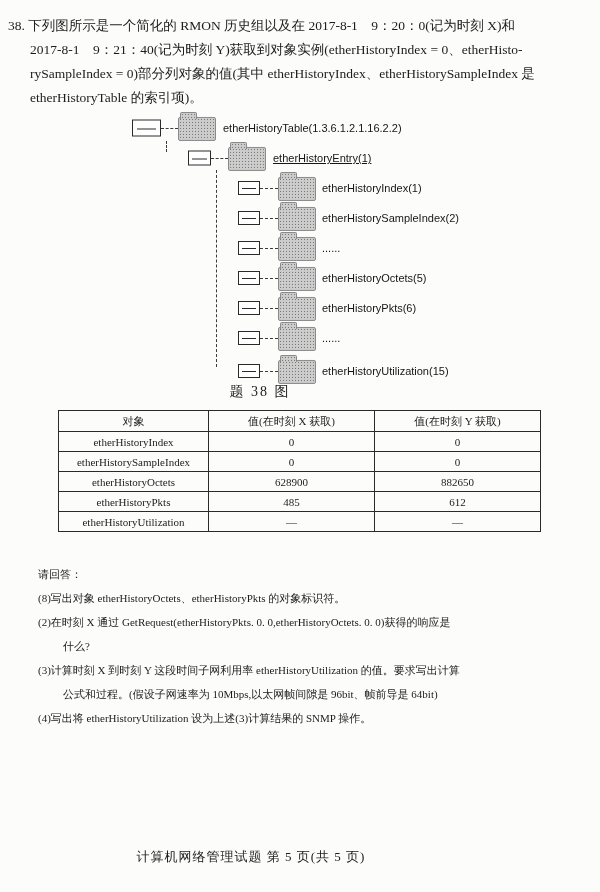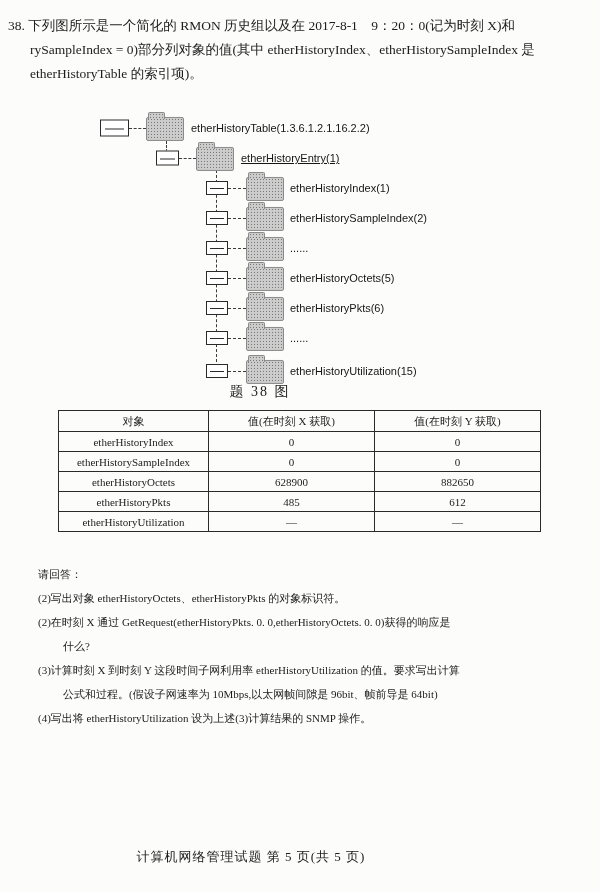--- a/index.html
+++ b/index.html
@@ -21,21 +21,21 @@
     margin:0 auto;
   }
   
   .question-para{
     position:absolute;left:8px;top:14px;width:586px;
     font-size:13.5px;line-height:24px;
   }
   .question-para .qline{white-space:nowrap;}
   .question-para .qline.indent{padding-left:22px;}
   
-  .tree{position:absolute;left:0;top:0;width:600px;height:410px;}
+  .tree{position:absolute;left:0;top:0;width:600px;height:410px;padding-left:32px;}
   .trow{position:absolute;height:28px;width:600px;}
   .nrect{
     position:absolute;top:50%;transform:translateY(-50%);
     background:#fff;border:1.5px solid var(--line);
     z-index:3;display:block;
   }
   .nrect::after{
     content:"";position:absolute;left:15%;right:15%;top:50%;
     border-top:1.5px solid var(--line);
   }
@@ -106,20 +106,21 @@
     text-align:center;font-size:13px;letter-spacing:1px;
   }
 </style>
 </head>
 <body>
 
 <div class="page">
 
   <div class="question-para" id="qpara">
       <div class="qline">38. 下列图所示是一个简化的 RMON 历史组以及在 2017-8-1　9：20：0(记为时刻 X)和</div>
+      <div class="qline indent">2017-8-1　9：21：40(记为时刻 Y)获取到对象实例(etherHistoryIndex = 0、etherHisto-</div>
       <div class="qline indent">rySampleIndex = 0)部分列对象的值(其中 etherHistoryIndex、etherHistorySampleIndex 是</div>
       <div class="qline indent">etherHistoryTable 的索引项)。</div>
     </div>
 
   <div class="tree" id="tree">
       <div class="vdash" style="left: 166px; top: 141px; height: 11px;"></div>
       <div class="vdash" style="left: 216px; top: 170px; height: 197px;"></div>
       <div class="trow" style="top: 114px;">
         <span class="nrect" style="left: 100px; width: 29px; height: 17px;"></span>
         <span class="hdash" style="left: 129px; width: 17px;"></span>
@@ -211,21 +212,21 @@
           <td>etherHistoryUtilization</td>
           <td>—</td>
           <td>—</td>
         </tr>
       </tbody>
   </table>
 
 
   <div class="questions" id="questions">
     <div class="qline">请回答：</div>
-  <div class="qline">(2)写出对象 etherHistoryOctets、etherHistoryPkts 的对象标识符。</div>
+  <div class="qline">(8)写出对象 etherHistoryOctets、etherHistoryPkts 的对象标识符。</div>
       <div class="qline">(2)在时刻 X 通过 GetRequest(etherHistoryPkts. 0. 0,etherHistoryOctets. 0. 0)获得的响应是</div>
       <div class="qline indent">什么?</div>
       <div class="qline">(3)计算时刻 X 到时刻 Y 这段时间子网利用率 etherHistoryUtilization 的值。要求写出计算</div>
       <div class="qline indent">公式和过程。(假设子网速率为 10Mbps,以太网帧间隙是 96bit、帧前导是 64bit)</div>
       <div class="qline">(4)写出将 etherHistoryUtilization 设为上述(3)计算结果的 SNMP 操作。</div>
     </div>
 
   <div class="footer">计算机网络管理试题 第 5 页(共 5 页)</div>
 
 </div>

